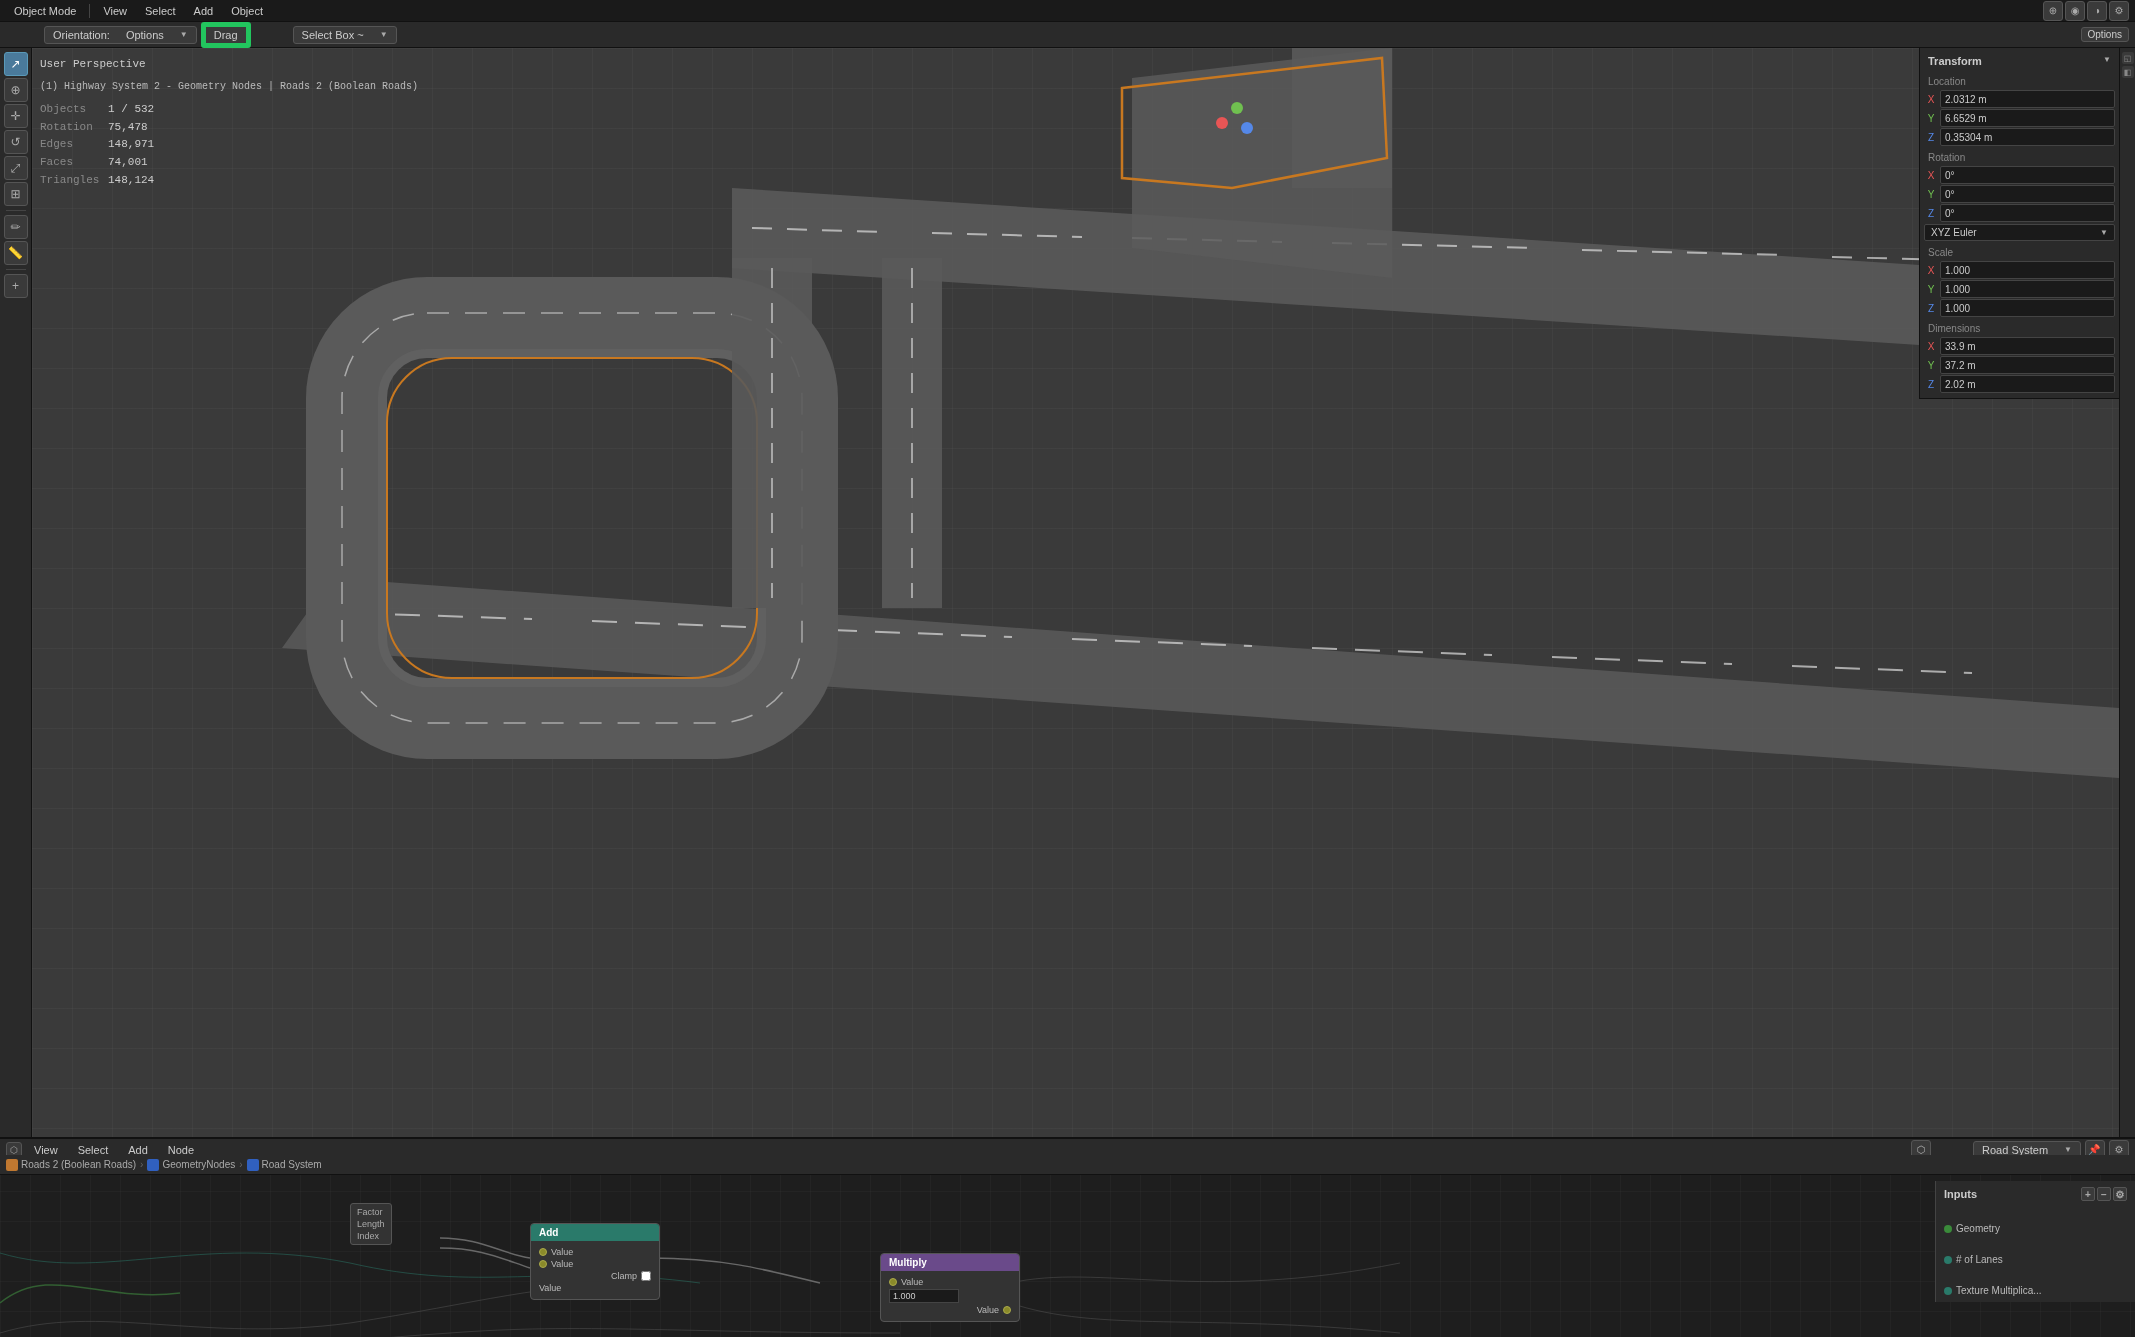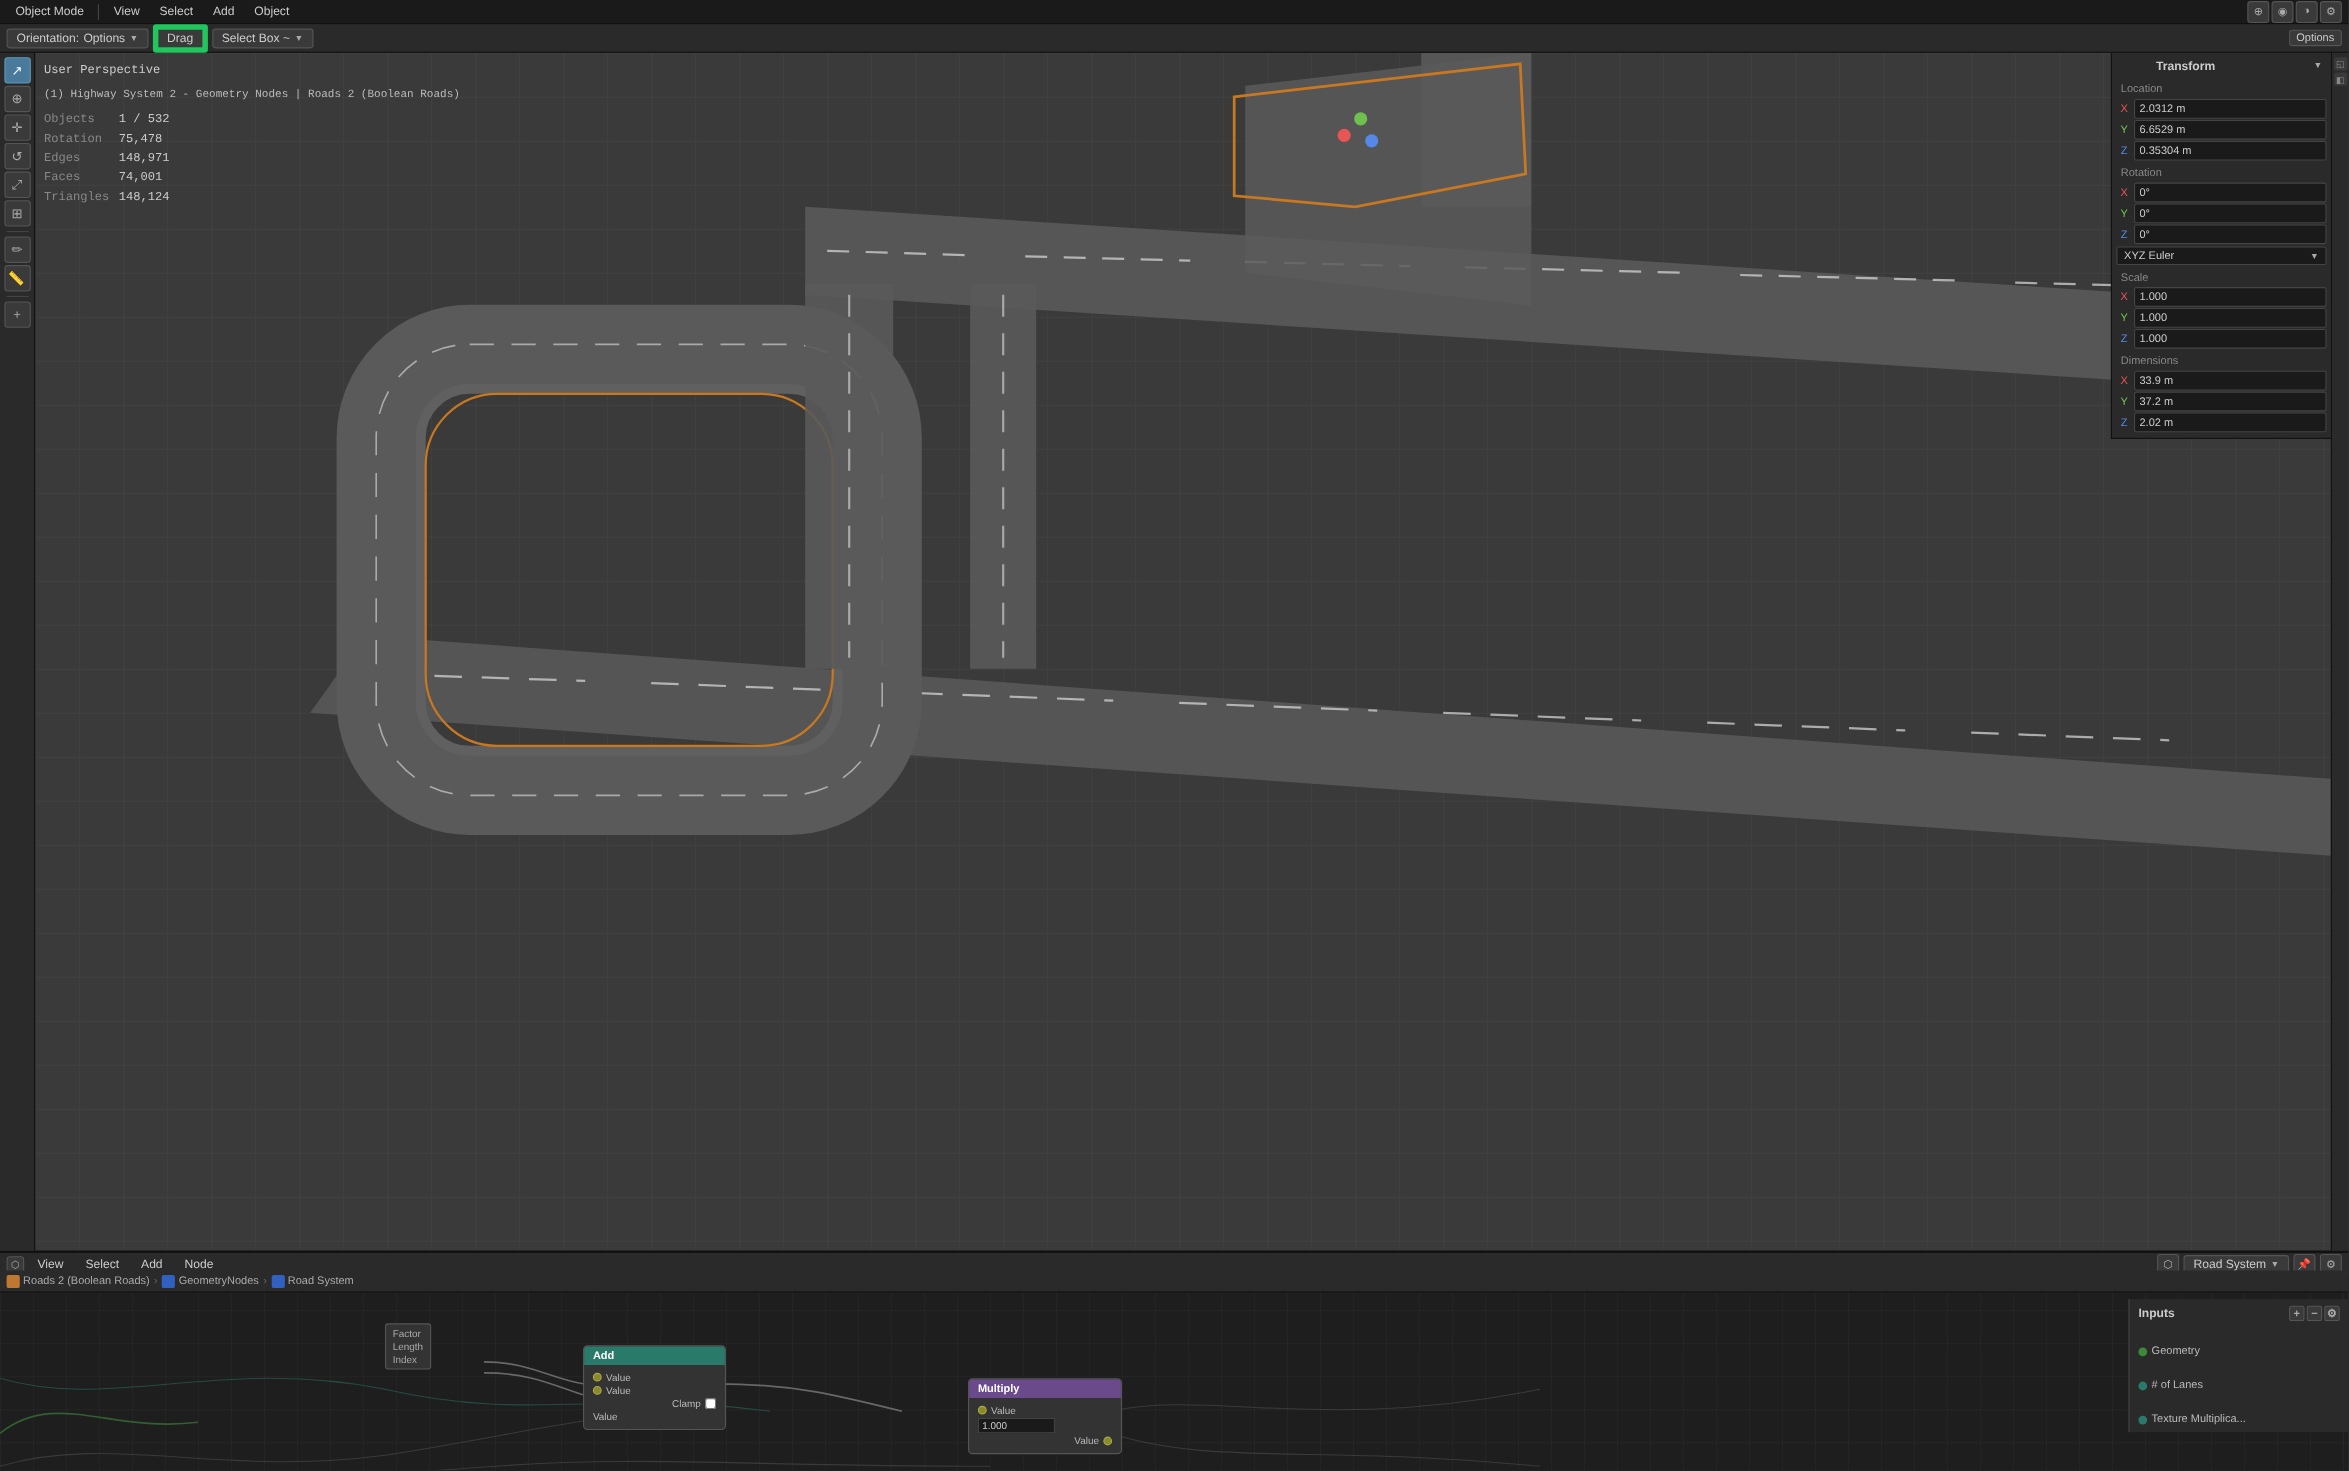--- a/index.html
+++ b/index.html
@@ -61,21 +61,22 @@
     .toolbar-dropdown {
       padding: 2px 8px;
       background: #3a3a3a;
       border: 1px solid #555;
       border-radius: 3px;
       color: #ccc;
       font-size: 11px;
       cursor: pointer;
       display: flex;
       align-items: center;
-      gap: 4px;
+      gap: 16px;
+      margin-left: 38px;
     }
     .dropdown-arrow { font-size: 8px; color: #aaa; }
 
     
     #left-toolbar {
       position: absolute;
       top: 48px; left: 0;
       width: 32px;
       bottom: 200px;
       background: #2a2a2a;
@@ -209,21 +210,20 @@
       padding: 4px;
     }
     .panel-header {
       display: flex;
       align-items: flex-start;
       justify-content: space-between;
       padding: 3px 4px;
       font-size: 11px;
       color: #ccc;
       font-weight: bold;
-      margin-left: 32px;
     }
     .panel-section {
       margin-top: 4px;
     }
     .panel-section-label {
       font-size: 10px;
       color: #888;
       padding: 2px 4px;
     }
     .xyz-row {

